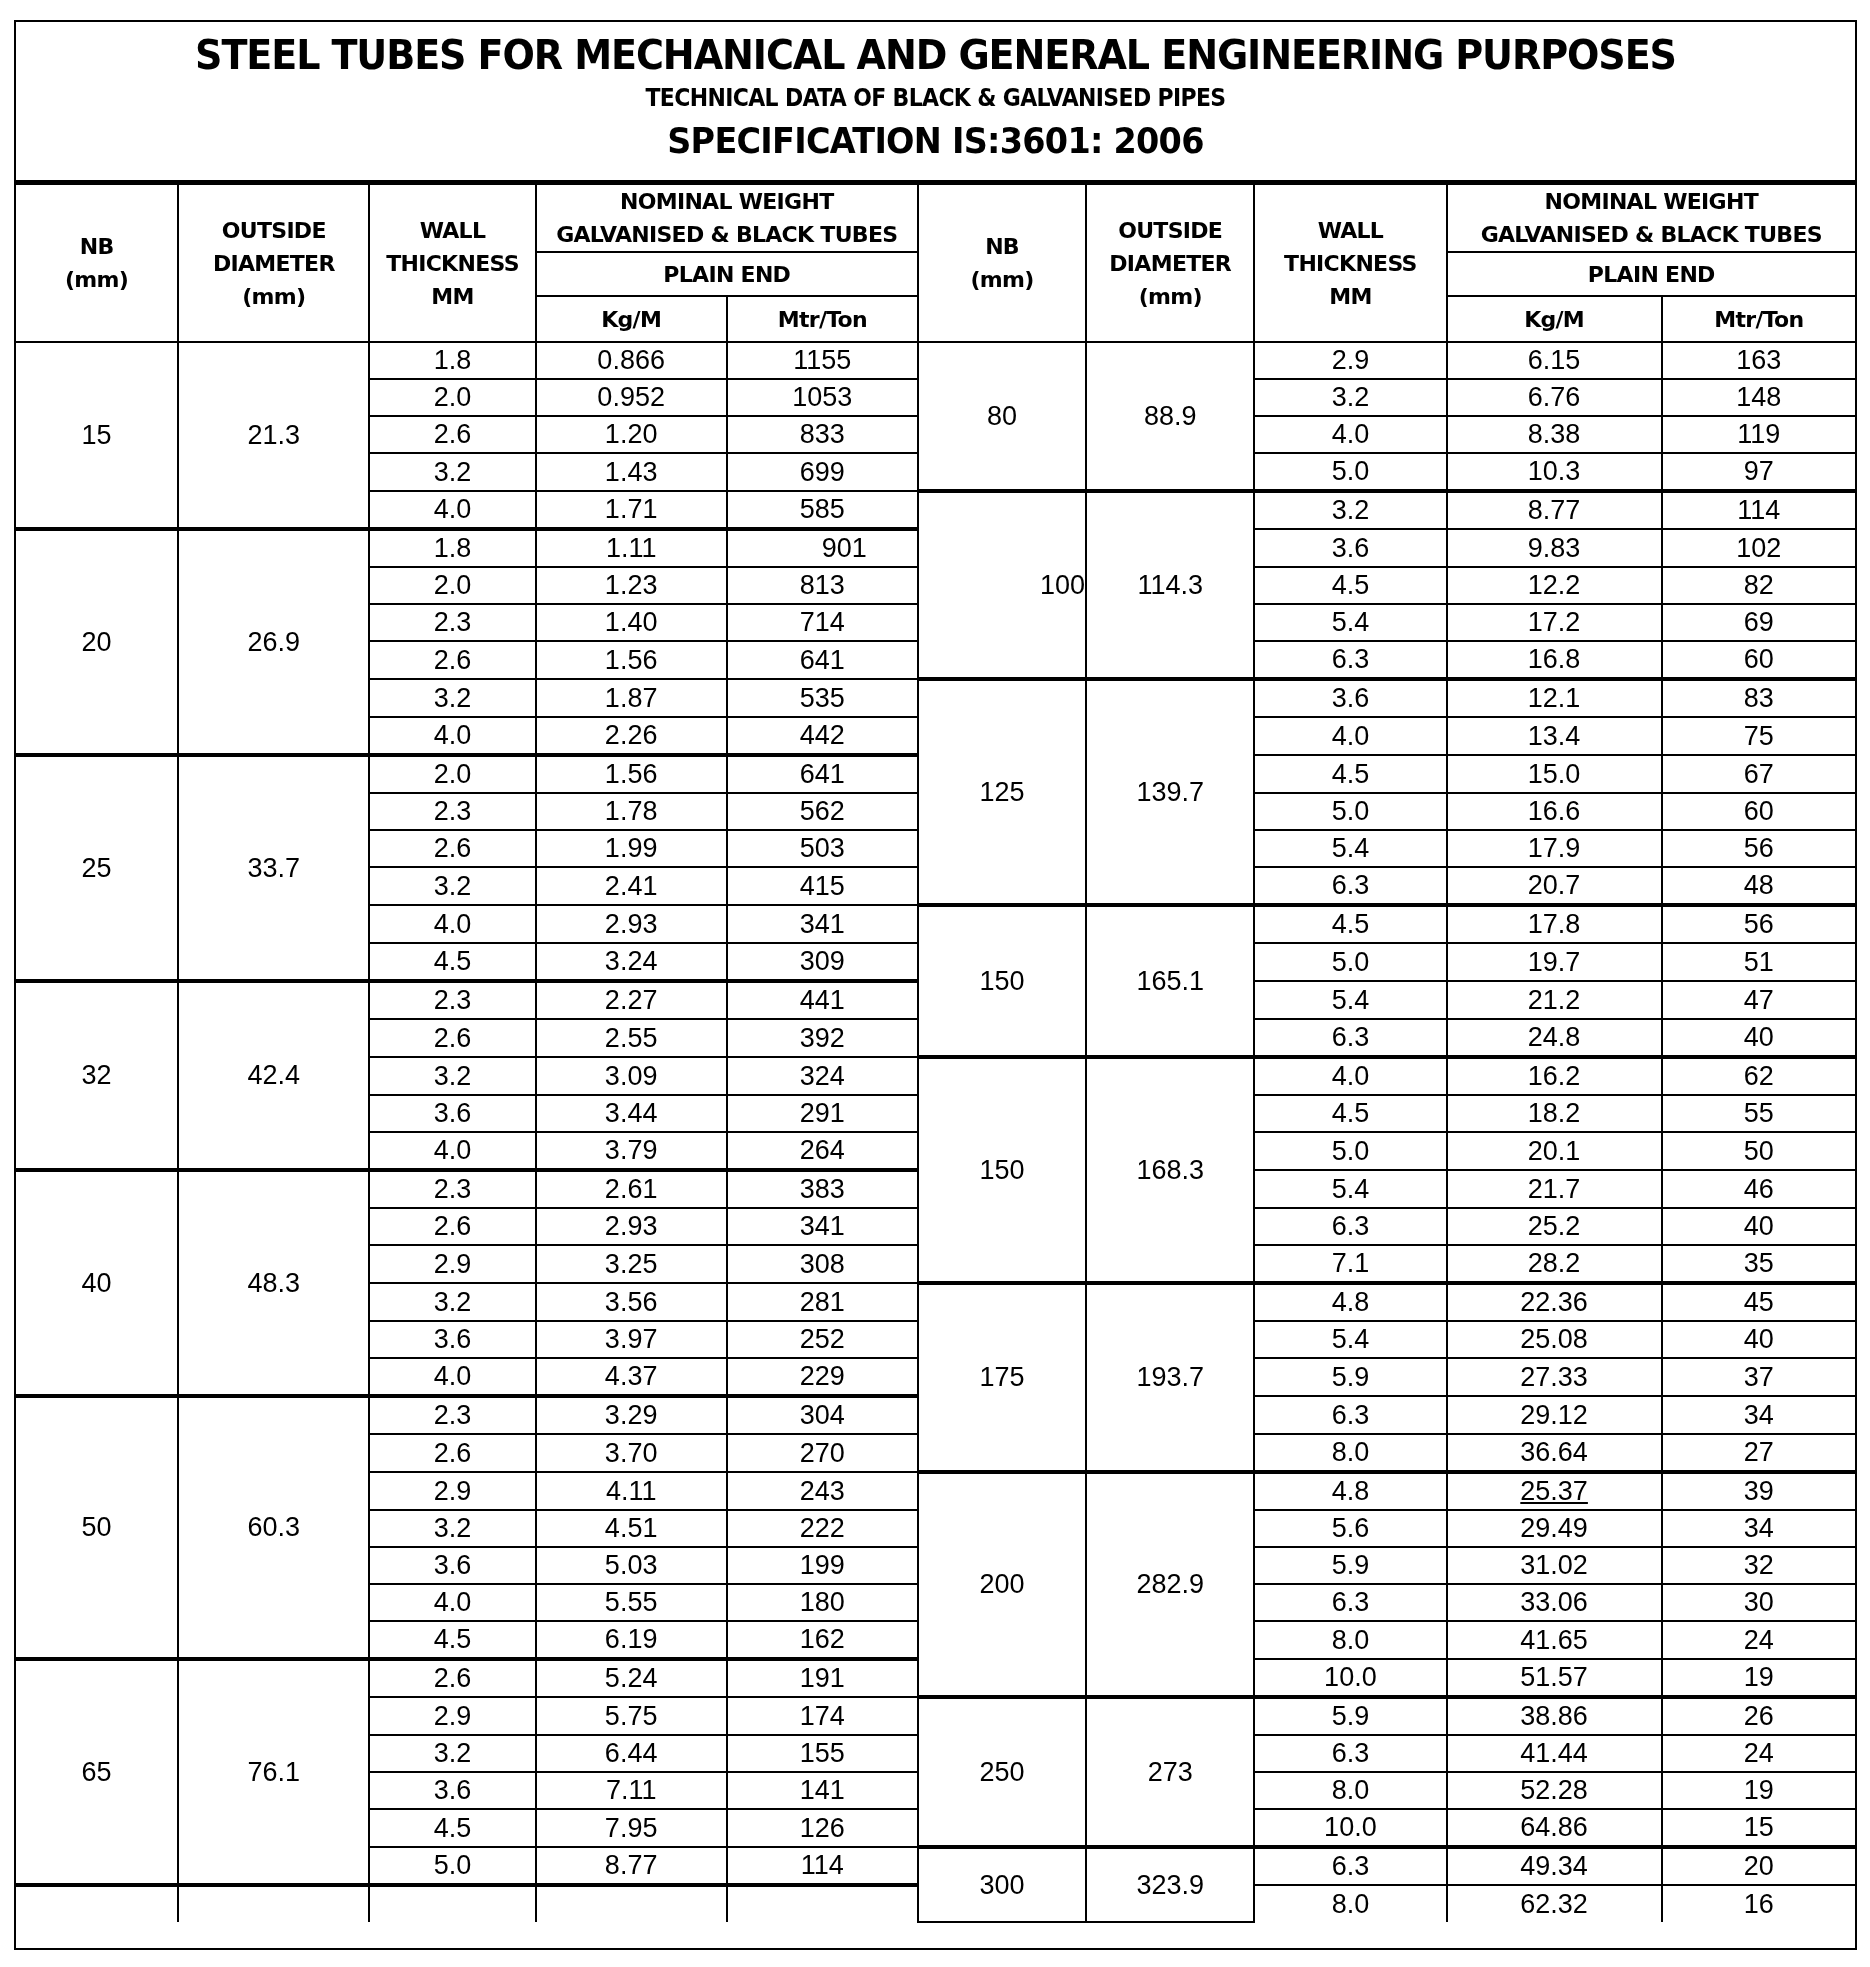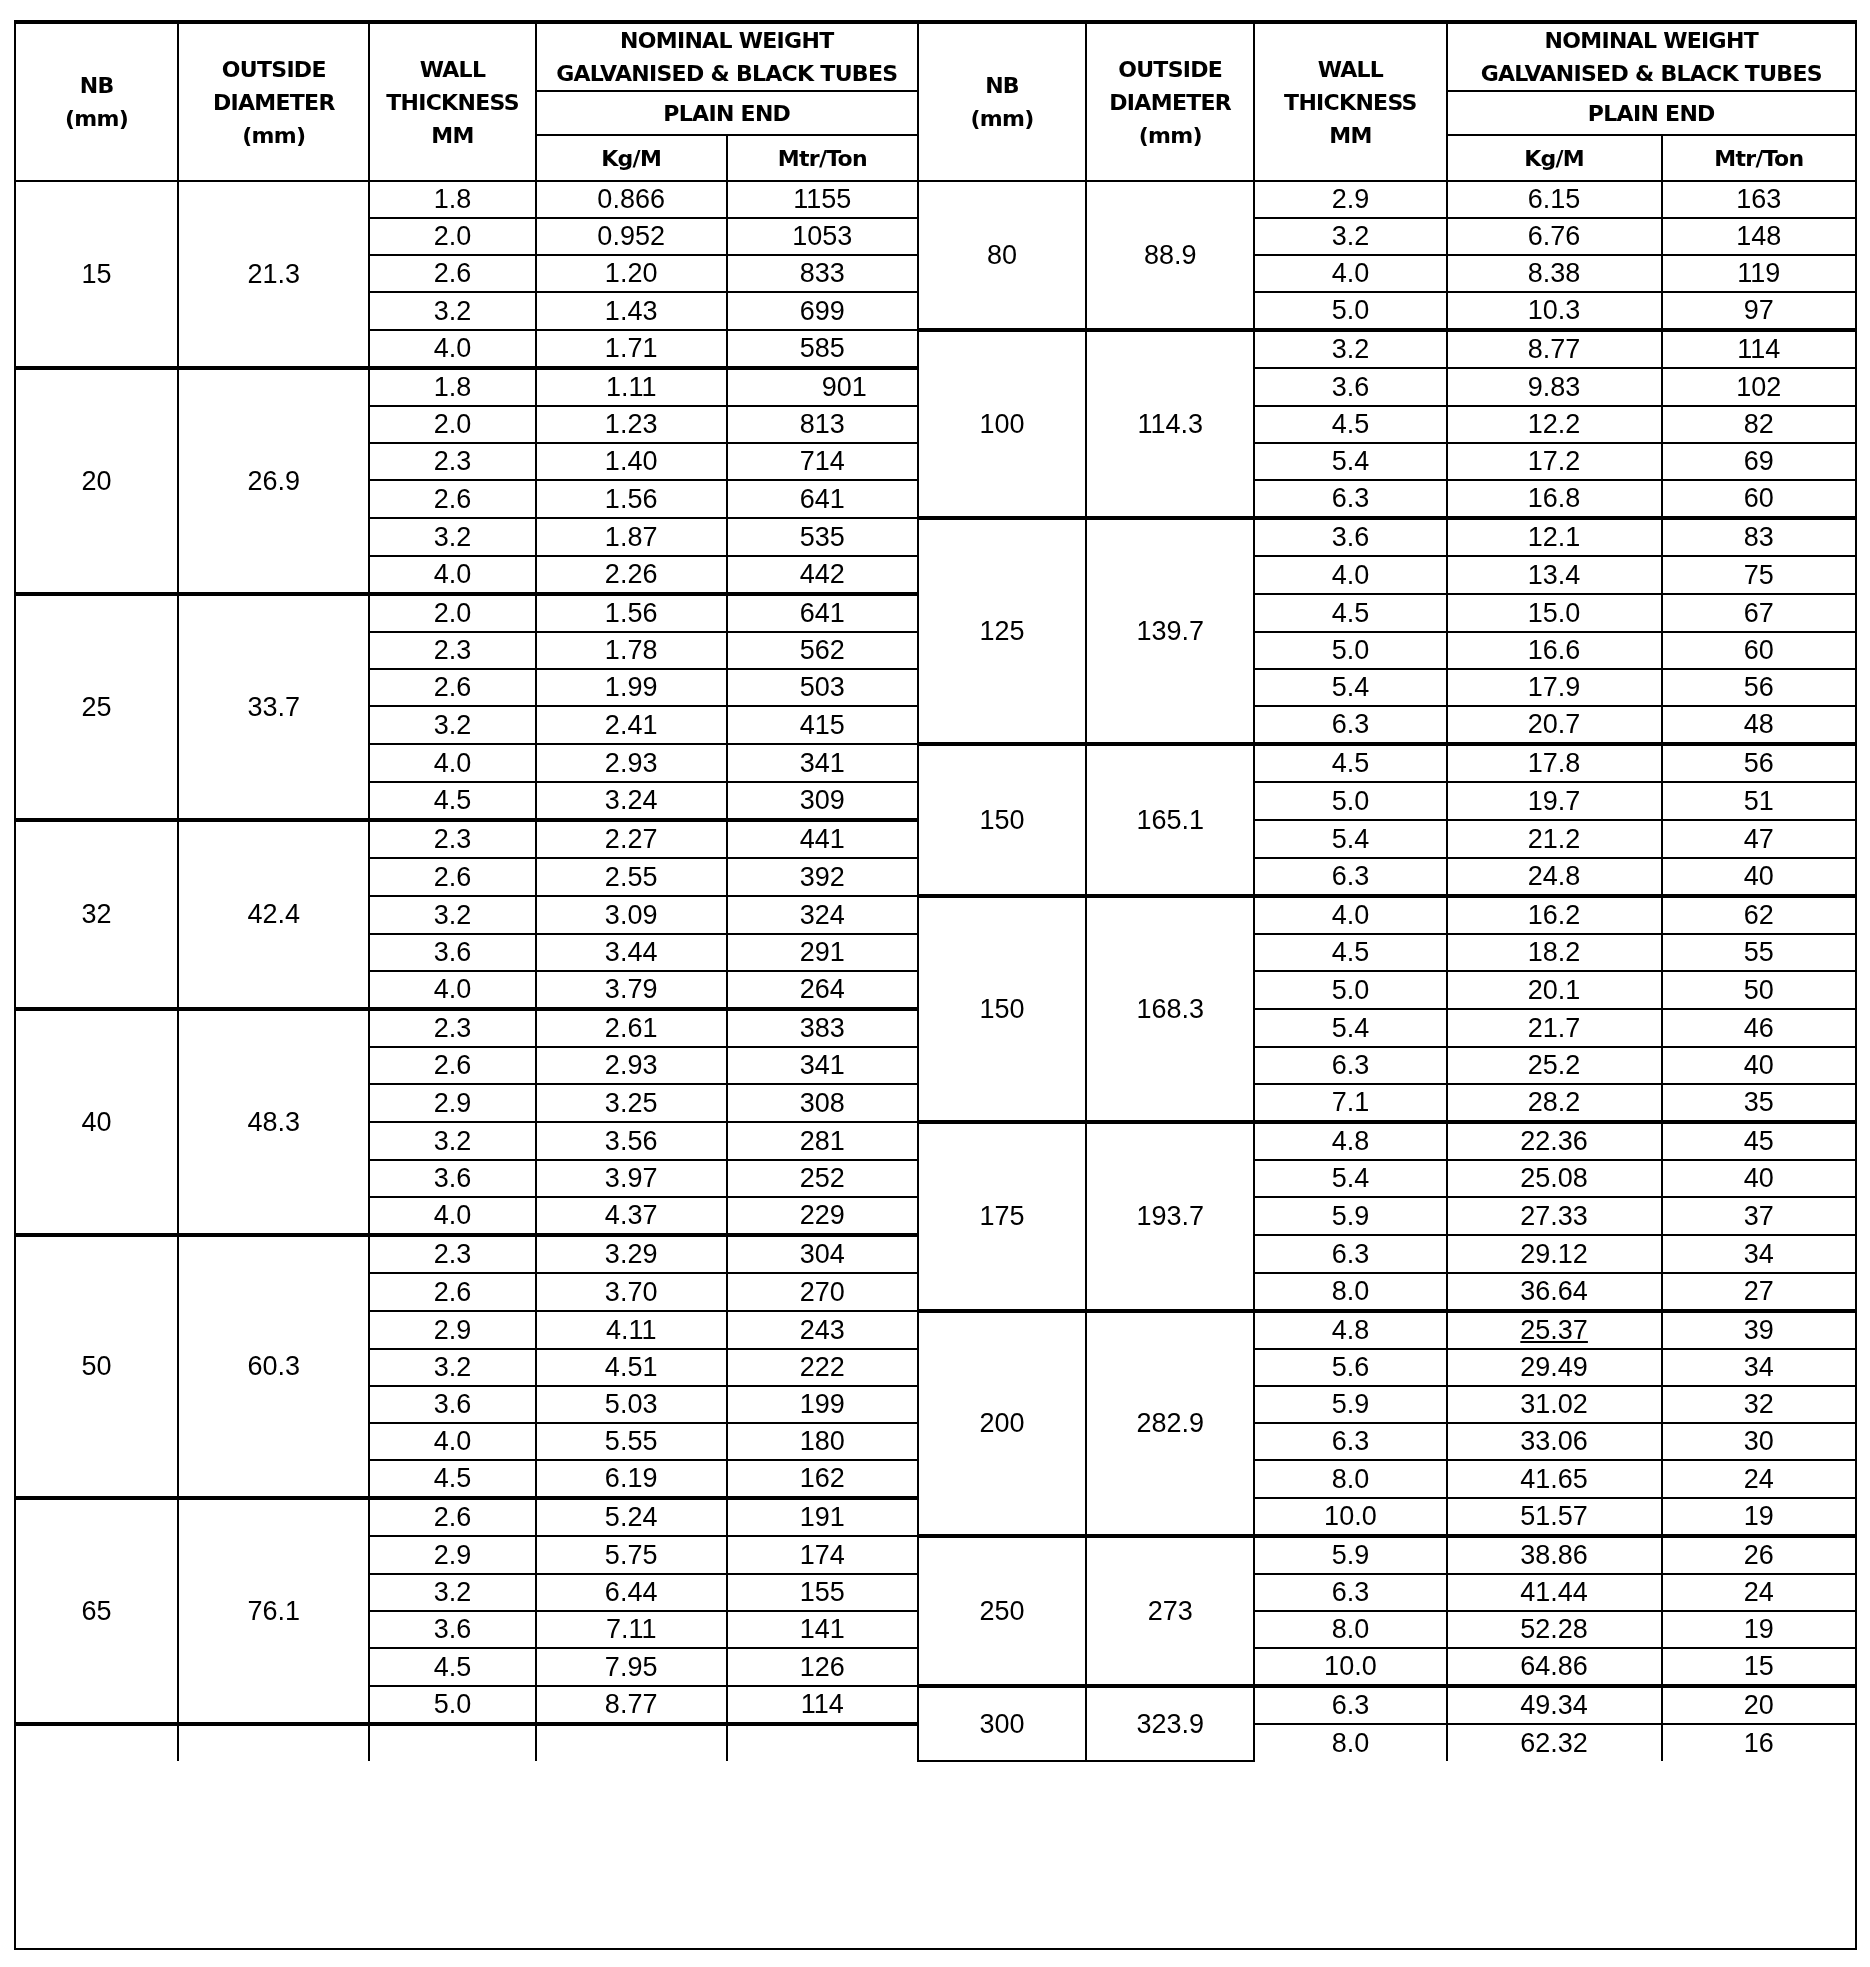--- a/index.html
+++ b/index.html
@@ -21,20 +21,25 @@
   tr.hrow-2 th { height: 42px; }
   tr.hrow-3 th { height: 44px; }
   table.data tr td:first-child, table.data tr th:first-child { border-left: none; }
   table.data tr td:last-child, table.data tr th:last-child { border-right: none; }
   table.data tr.lastrow td { border-bottom: none; }
 </style>
 </head>
 <body>
 
 <div class="sheet">
+  <div class="title-block">
+    <div class="t1">STEEL TUBES FOR MECHANICAL AND GENERAL ENGINEERING PURPOSES</div>
+    <div class="t2">TECHNICAL DATA OF BLACK &amp; GALVANISED PIPES</div>
+    <div class="t3">SPECIFICATION IS:3601: 2006</div>
+  </div>
 
   <table class="data">
     <colgroup>
       <col style="width:162px">
         <col style="width:191px">
         <col style="width:166px">
         <col style="width:191px">
         <col style="width:191px">
       <col style="width:168px">
         <col style="width:168px">
@@ -98,21 +103,21 @@
           <td>1.43</td>
           <td>699</td>
           <td>5.0</td>
           <td>10.3</td>
           <td>97</td>
         </tr>
         <tr>
           <td>4.0</td>
           <td>1.71</td>
           <td>585</td>
-          <td rowspan="5" style="border-top: 4.1px solid rgb(0, 0, 0);">100</td>
+          <td rowspan="5" style="border-top: 4.1px solid rgb(0, 0, 0); text-align: right;">100</td>
           <td rowspan="5" style="border-top: 4.1px solid rgb(0, 0, 0);">114.3</td>
           <td style="border-top: 4.1px solid rgb(0, 0, 0);">3.2</td>
           <td style="border-top: 4.1px solid rgb(0, 0, 0);">8.77</td>
           <td style="border-top: 4.1px solid rgb(0, 0, 0);">114</td>
         </tr>
         <tr>
           <td rowspan="6" style="border-top: 4.1px solid rgb(0, 0, 0);">20</td>
           <td rowspan="6" style="border-top: 4.1px solid rgb(0, 0, 0);">26.9</td>
           <td style="border-top: 4.1px solid rgb(0, 0, 0);">1.8</td>
           <td style="border-top: 4.1px solid rgb(0, 0, 0);">1.11</td>

